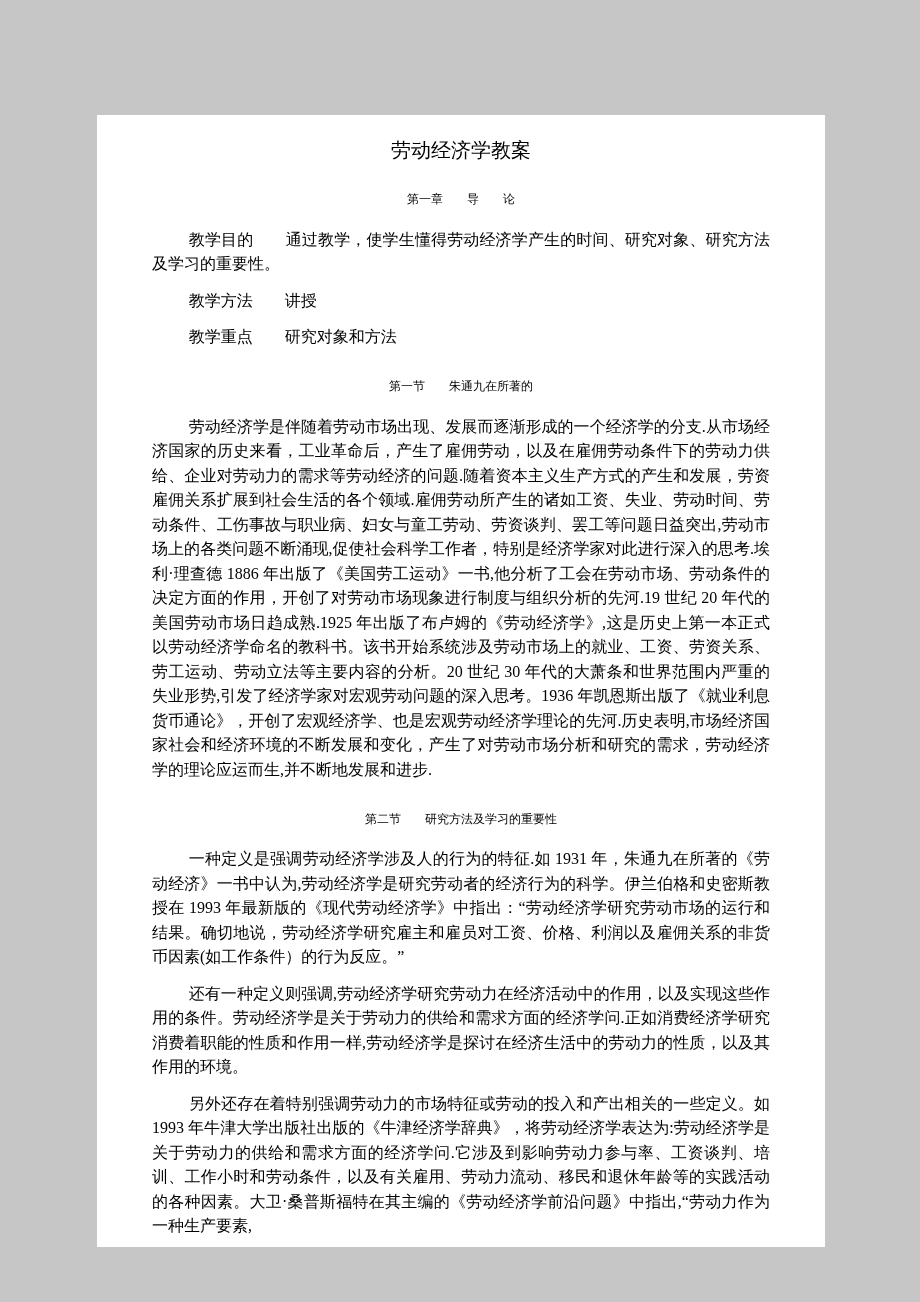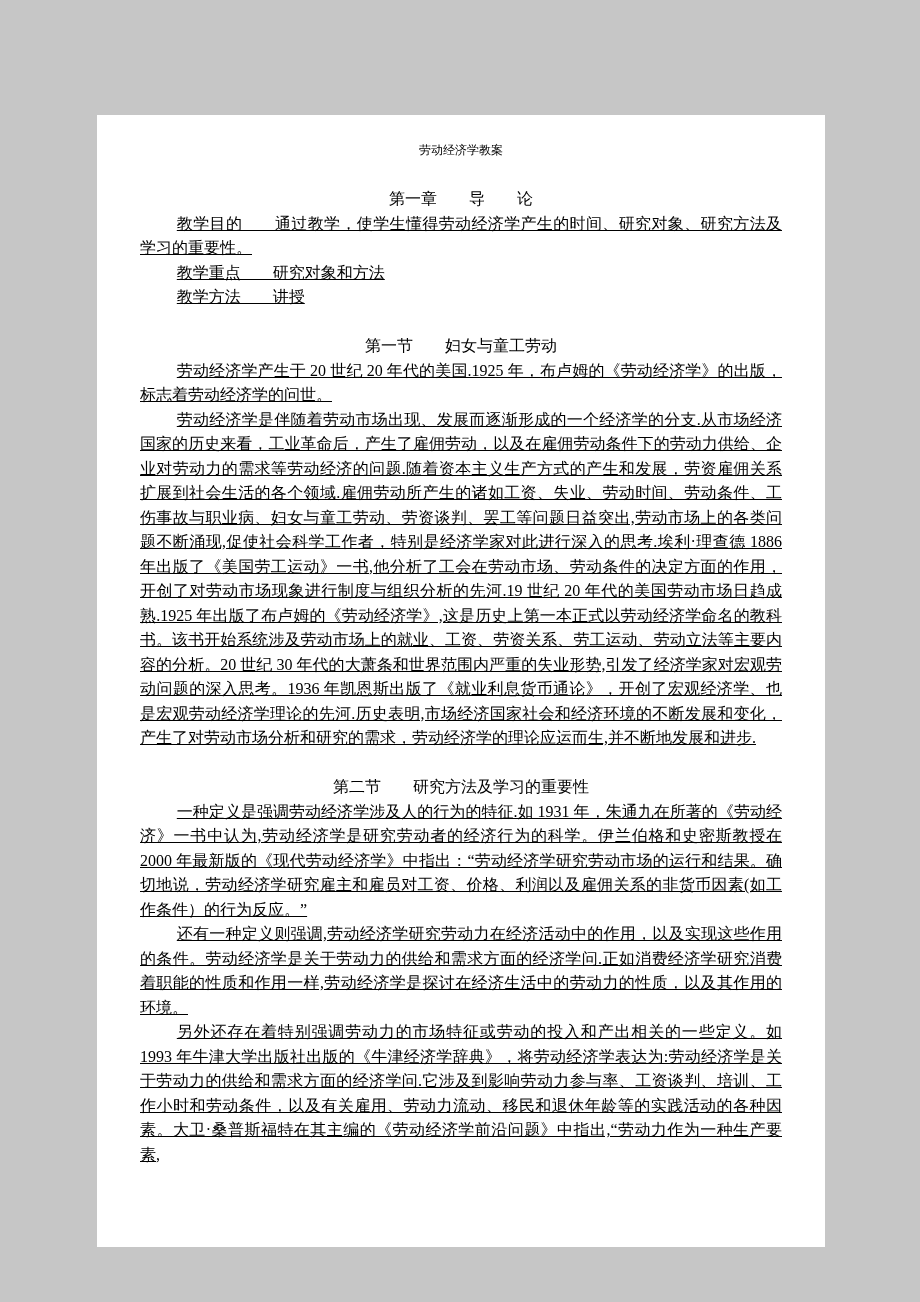--- a/index.html
+++ b/index.html
@@ -23,60 +23,58 @@
     width: 728px;
     height: 1132px;
     background: #ffffff;
     padding: 23px 43px 20px 43px;
     color: #000000;
     font-size: 16px;
     line-height: 24.5px;
     overflow: hidden;
   }
   .doc-title {
-    font-size: 12px;
+    font-size: 20px;
     font-weight: normal;
     text-align: center;
     margin: 0 0 24.5px 0;
   }
   .heading {
-    font-size: 16px;
+    font-size: 12px;
     font-weight: normal;
     text-align: center;
-    margin: 0;
+    margin: 16px;
   }
   .heading.section {
     margin-top: 24.5px;
   }
   .meta, .para {
-    margin: 0;
+    margin: 12px;
     text-indent: 2.3em;
     text-align: justify;
-    text-decoration: underline;
   }
 </style>
 </head>
 <body>
 
 <div class="desk">
   <div class="page">
 
     <h1 class="doc-title">劳动经济学教案</h1>
 
     <h2 class="heading">第一章　　导　　论</h2>
 
     <p class="meta">教学目的　　通过教学，使学生懂得劳动经济学产生的时间、研究对象、研究方法及学习的重要性。</p>
+    <p class="meta">教学方法　　讲授</p>
     <p class="meta">教学重点　　研究对象和方法</p>
-    <p class="meta">教学方法　　讲授</p>
 
-    <h2 class="heading section">第一节　　妇女与童工劳动</h2>
+    <h2 class="heading section">第一节　　朱通九在所著的</h2>
 
-    <p class="para">劳动经济学产生于 20 世纪 20 年代的美国.1925 年，布卢姆的《劳动经济学》的出版，标志着劳动经济学的问世。</p>
     <p class="para">劳动经济学是伴随着劳动市场出现、发展而逐渐形成的一个经济学的分支.从市场经济国家的历史来看，工业革命后，产生了雇佣劳动，以及在雇佣劳动条件下的劳动力供给、企业对劳动力的需求等劳动经济的问题.随着资本主义生产方式的产生和发展，劳资雇佣关系扩展到社会生活的各个领域.雇佣劳动所产生的诸如工资、失业、劳动时间、劳动条件、工伤事故与职业病、妇女与童工劳动、劳资谈判、罢工等问题日益突出,劳动市场上的各类问题不断涌现,促使社会科学工作者，特别是经济学家对此进行深入的思考.埃利·理查德 1886 年出版了《美国劳工运动》一书,他分析了工会在劳动市场、劳动条件的决定方面的作用，开创了对劳动市场现象进行制度与组织分析的先河.19 世纪 20 年代的美国劳动市场日趋成熟.1925 年出版了布卢姆的《劳动经济学》,这是历史上第一本正式以劳动经济学命名的教科书。该书开始系统涉及劳动市场上的就业、工资、劳资关系、劳工运动、劳动立法等主要内容的分析。20 世纪 30 年代的大萧条和世界范围内严重的失业形势,引发了经济学家对宏观劳动问题的深入思考。1936 年凯恩斯出版了《就业利息货币通论》，开创了宏观经济学、也是宏观劳动经济学理论的先河.历史表明,市场经济国家社会和经济环境的不断发展和变化，产生了对劳动市场分析和研究的需求，劳动经济学的理论应运而生,并不断地发展和进步.</p>
 
     <h2 class="heading section">第二节　　研究方法及学习的重要性</h2>
 
-    <p class="para">一种定义是强调劳动经济学涉及人的行为的特征.如 1931 年，朱通九在所著的《劳动经济》一书中认为,劳动经济学是研究劳动者的经济行为的科学。伊兰伯格和史密斯教授在 2000 年最新版的《现代劳动经济学》中指出：“劳动经济学研究劳动市场的运行和结果。确切地说，劳动经济学研究雇主和雇员对工资、价格、利润以及雇佣关系的非货币因素(如工作条件）的行为反应。”</p>
+    <p class="para">一种定义是强调劳动经济学涉及人的行为的特征.如 1931 年，朱通九在所著的《劳动经济》一书中认为,劳动经济学是研究劳动者的经济行为的科学。伊兰伯格和史密斯教授在 1993 年最新版的《现代劳动经济学》中指出：“劳动经济学研究劳动市场的运行和结果。确切地说，劳动经济学研究雇主和雇员对工资、价格、利润以及雇佣关系的非货币因素(如工作条件）的行为反应。”</p>
     <p class="para">还有一种定义则强调,劳动经济学研究劳动力在经济活动中的作用，以及实现这些作用的条件。劳动经济学是关于劳动力的供给和需求方面的经济学问.正如消费经济学研究消费着职能的性质和作用一样,劳动经济学是探讨在经济生活中的劳动力的性质，以及其作用的环境。</p>
     <p class="para">另外还存在着特别强调劳动力的市场特征或劳动的投入和产出相关的一些定义。如 1993 年牛津大学出版社出版的《牛津经济学辞典》，将劳动经济学表达为:劳动经济学是关于劳动力的供给和需求方面的经济学问.它涉及到影响劳动力参与率、工资谈判、培训、工作小时和劳动条件，以及有关雇用、劳动力流动、移民和退休年龄等的实践活动的各种因素。大卫·桑普斯福特在其主编的《劳动经济学前沿问题》中指出,“劳动力作为一种生产要素,</p>
 
   </div>
 </div>
 
 </body></html>

